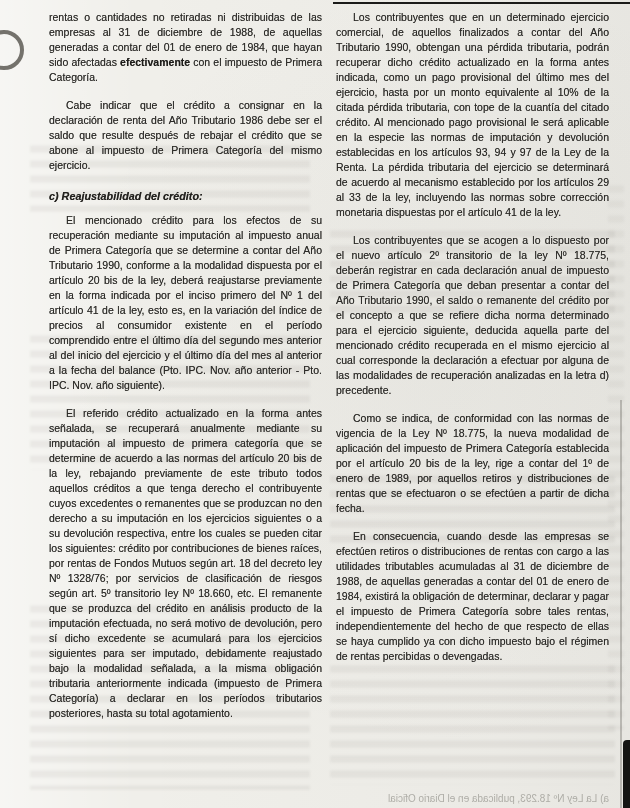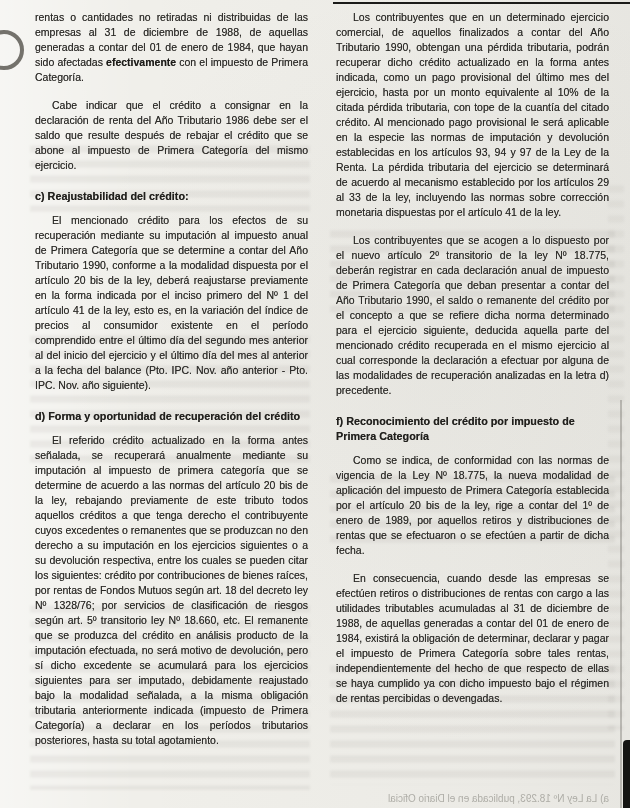--- a/index.html
+++ b/index.html
@@ -22,32 +22,33 @@
     position: absolute;
     top: 10px;
     width: 273px;
     color: #2c2b28;
     font-size: 10.5px;
     line-height: 15px;
     text-align: justify;
     z-index: 2;
     text-shadow: 0 0 0.35px rgba(44,43,40,0.65);
   }
-  .col-left  { left: 35px;  }
+  .col-left  { left: 49px;  }
   .col-right { left: 336px; }
   .body-par { margin: 0 0 13px 0; text-indent: 17px; }
   .no-indent { text-indent: 0; }
   .body-par b, .body-par strong { font-weight: bold; color: #1d1c19; }
   .heading {
     font-size: 10.8px;
     font-weight: bold;
     color: #21201d;
     margin: 16px 0 9px 0;
     text-align: left;
     line-height: 15px;
+    font-style: italic;
   }
   .heading.hang { padding-left: 17px; text-indent: -17px; }
   
   .top-rule {
     position: absolute; left: 333px; top: 2px;
     width: 297px; height: 2px;
     background: #1b1b19; z-index: 3;
   }
   .edge-line {
     position: absolute; left: 620px; top: 400px;
@@ -118,25 +119,23 @@
   <div class="smudge" style="left:330px; top:660px; width:285px; height:125px;"></div>
   <div class="smudge smudge-margin" style="left:608px; top:180px; width:16px; height:550px;"></div>
 
   <div class="ghost-line">a) La Ley Nº 18.293, publicada en el Diario Oficial</div>
 
   <div class="col col-left">
     <p class="body-par no-indent"><span>rentas o cantidades no retiradas ni distribuidas de las empresas al 31 de diciembre de 1988, de aquellas generadas a contar del 01 de enero de 1984, que hayan sido afectadas </span><strong>efectivamente</strong><span> con el impuesto de Primera Categoría.</span></p>
     <p class="body-par">Cabe indicar que el crédito a consignar en la declaración de renta del Año Tributario 1986 debe ser el saldo que resulte después de rebajar el crédito que se abone al impuesto de Primera Categoría del mismo ejercicio.</p>
     <h3 class="heading">c) Reajustabilidad del crédito:</h3>
     <p class="body-par">El mencionado crédito para los efectos de su recuperación mediante su imputación al impuesto anual de Primera Categoría que se determine a contar del Año Tributario 1990, conforme a la modalidad dispuesta por el artículo 20 bis de la ley, deberá reajustarse previamente en la forma indicada por el inciso primero del Nº 1 del artículo 41 de la ley, esto es, en la variación del índice de precios al consumidor existente en el período comprendido entre el último día del segundo mes anterior al del inicio del ejercicio y el último día del mes al anterior a la fecha del balance (Pto. IPC. Nov. año anterior - Pto. IPC. Nov. año siguiente).</p>
-    <h3 class="heading hang">d) Forma y oportunidad de recuperación del crédito</h3>
     <p class="body-par">El referido crédito actualizado en la forma antes señalada, se recuperará anualmente mediante su imputación al impuesto de primera categoría que se determine de acuerdo a las normas del artículo 20 bis de la ley, rebajando previamente de este tributo todos aquellos créditos a que tenga derecho el contribuyente cuyos excedentes o remanentes que se produzcan no den derecho a su imputación en los ejercicios siguientes o a su devolución respectiva, entre los cuales se pueden citar los siguientes: crédito por contribuciones de bienes raíces, por rentas de Fondos Mutuos según art. 18 del decreto ley Nº 1328/76; por servicios de clasificación de riesgos según art. 5º transitorio ley Nº 18.660, etc. El remanente que se produzca del crédito en análisis producto de la imputación efectuada, no será motivo de devolución, pero sí dicho excedente se acumulará para los ejercicios siguientes para ser imputado, debidamente reajustado bajo la modalidad señalada, a la misma obligación tributaria anteriormente indicada (impuesto de Primera Categoría) a declarar en los períodos tributarios posteriores, hasta su total agotamiento.</p>
   </div>
 
   <div class="col col-right">
     <p class="body-par">Los contribuyentes que en un determinado ejercicio comercial, de aquellos finalizados a contar del Año Tributario 1990, obtengan una pérdida tributaria, podrán recuperar dicho crédito actualizado en la forma antes indicada, como un pago provisional del último mes del ejercicio, hasta por un monto equivalente al 10% de la citada pérdida tributaria, con tope de la cuantía del citado crédito. Al mencionado pago provisional le será aplicable en la especie las normas de imputación y devolución establecidas en los artículos 93, 94 y 97 de la Ley de la Renta. La pérdida tributaria del ejercicio se determinará de acuerdo al mecanismo establecido por los artículos 29 al 33 de la ley, incluyendo las normas sobre corrección monetaria dispuestas por el artículo 41 de la ley.</p>
     <p class="body-par">Los contribuyentes que se acogen a lo dispuesto por el nuevo artículo 2º transitorio de la ley Nº 18.775, deberán registrar en cada declaración anual de impuesto de Primera Categoría que deban presentar a contar del Año Tributario 1990, el saldo o remanente del crédito por el concepto a que se refiere dicha norma determinado para el ejercicio siguiente, deducida aquella parte del mencionado crédito recuperada en el mismo ejercicio al cual corresponde la declaración a efectuar por alguna de las modalidades de recuperación analizadas en la letra d) precedente.</p>
-    <h3 class="heading">f) Reconocimiento del crédito por impuesto de Primera Categoría</h3>
     <p class="body-par">Como se indica, de conformidad con las normas de vigencia de la Ley Nº 18.775, la nueva modalidad de aplicación del impuesto de Primera Categoría establecida por el artículo 20 bis de la ley, rige a contar del 1º de enero de 1989, por aquellos retiros y distribuciones de rentas que se efectuaron o se efectúen a partir de dicha fecha.</p>
     <p class="body-par">En consecuencia, cuando desde las empresas se efectúen retiros o distribuciones de rentas con cargo a las utilidades tributables acumuladas al 31 de diciembre de 1988, de aquellas generadas a contar del 01 de enero de 1984, existirá la obligación de determinar, declarar y pagar el impuesto de Primera Categoría sobre tales rentas, independientemente del hecho de que respecto de ellas se haya cumplido ya con dicho impuesto bajo el régimen de rentas percibidas o devengadas.</p>
   </div>
 
 </div>
 
 </body></html>

